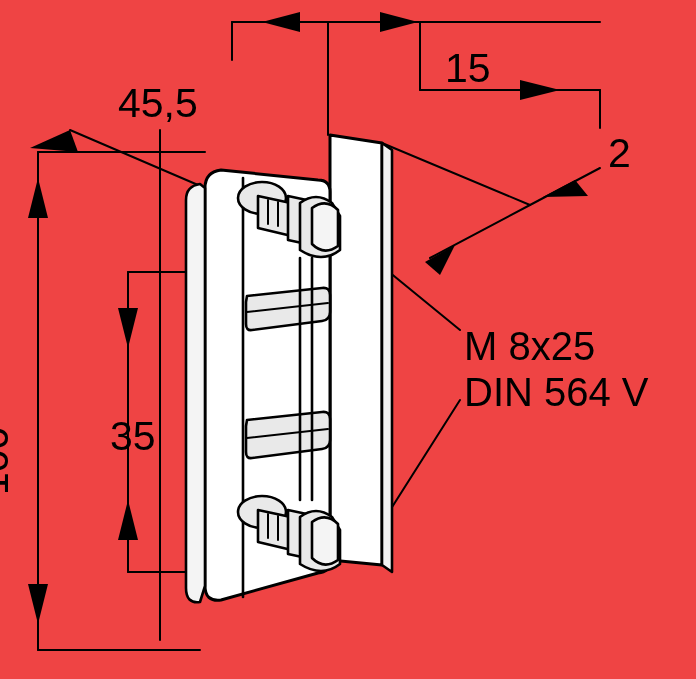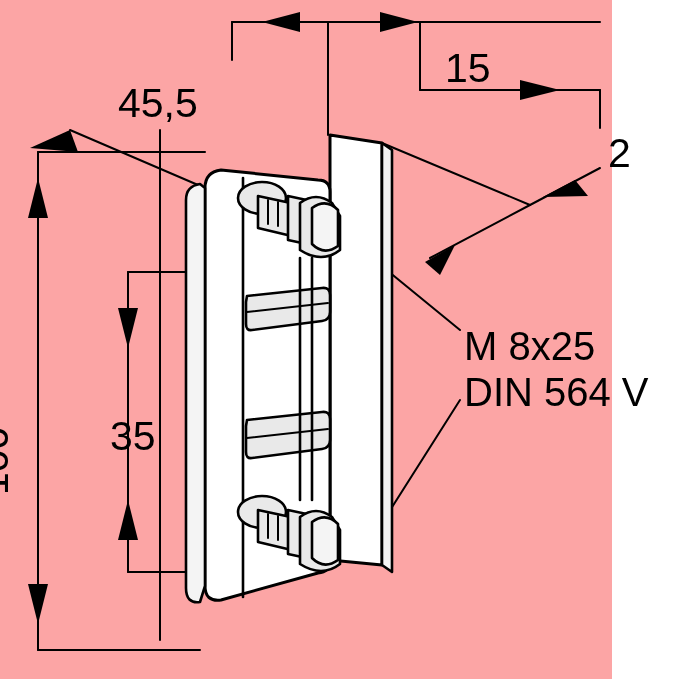--- a/index.html
+++ b/index.html
@@ -8,23 +8,23 @@
     background: #ffffff;
   }
   body {
     width: 696px;
     height: 679px;
     font-family: "Liberation Sans", sans-serif;
     overflow: hidden;
   }
   #drawing-root {
     position: relative;
-    width: 612px;
+    width: 696px;
     height: 679px;
-    background: #fca5a5;
+    background: #ef4444;
   }
   svg.tech-drawing {
     position: absolute;
     left: 0;
     top: 0;
     width: 696px;
     height: 679px;
   }
   .dim-text {
     font-family: "Liberation Sans", sans-serif;

